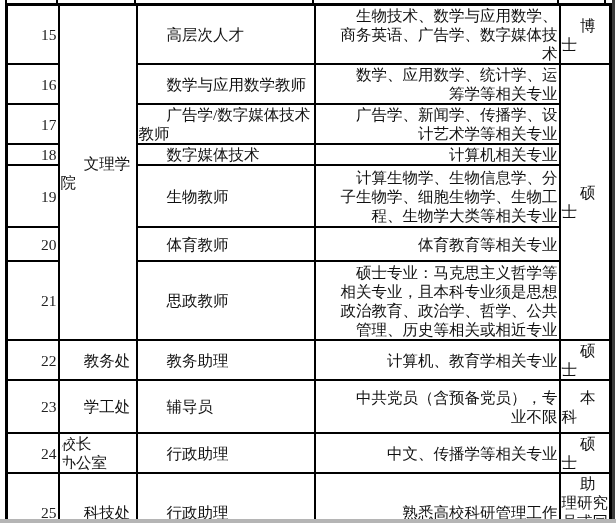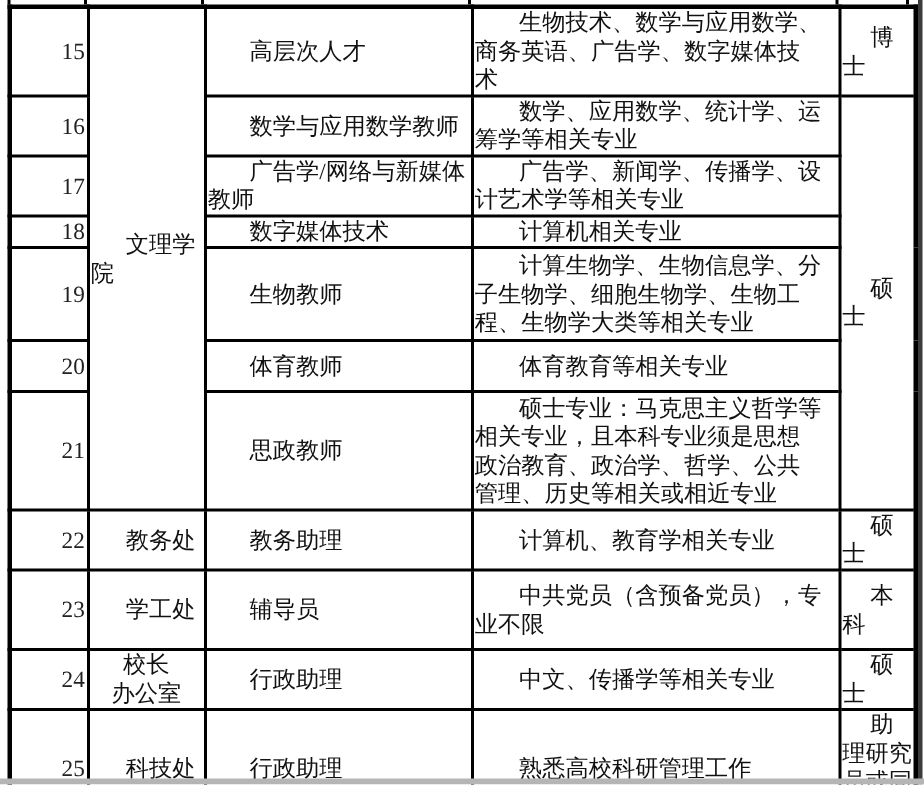--- a/index.html
+++ b/index.html
@@ -26,23 +26,23 @@
     border:2px solid #000;
     padding:0 1px;
     vertical-align:middle;
     white-space:pre;          
     overflow:hidden;
     font-size:15.5px;
     line-height:19px;
   }
   td.c-num{text-align:right;padding-right:3px;color:#222;font-size:15px;}
   td.c-dept{text-align:left;text-indent:1.5em;border-radius:20px;}
-  td.c-dept.dept-center{text-align:center;text-indent:0;}
+  td.c-dept.dept-center{text-align:left;text-indent:0;}
   td.c-pos{text-align:left;text-indent:1.8em;font-size:14.5px;padding:0;}
-  td.c-maj{text-align:left;text-indent:1.9em;}
+  td.c-maj{text-align:right;text-indent:1.9em;}
   td.c-deg{text-align:left;text-indent:1.2em;line-height:18px;}
 
   
   .right-line{position:absolute;top:0;right:1px;width:3px;height:523px;background:#3c3c3c;}
   
   .bottom-strip{position:absolute;left:0;bottom:0;width:616px;height:4px;background:#b5b5b5;}
 </style>
 </head>
 <body>
 
@@ -80,21 +80,21 @@
       <tr style="height:38px">
         <td class="c-num">16</td>
         <td class="c-pos">数学与应用数学教师</td>
         <td class="c-maj">数学、应用数学、统计学、运
 筹学等相关专业</td>
         <td class="c-deg" rowspan="6">硕
 士</td>
       </tr>
       <tr style="height:40px">
         <td class="c-num">17</td>
-        <td class="c-pos">广告学/网络与新媒体
+        <td class="c-pos">广告学/数字媒体技术
 教师</td>
         <td class="c-maj">广告学、新闻学、传播学、设
 计艺术学等相关专业</td>
       </tr>
       <tr style="height:20px">
         <td class="c-num">18</td>
         <td class="c-pos">数字媒体技术</td>
         <td class="c-maj">计算机相关专业</td>
       </tr>
       <tr style="height:62px">

